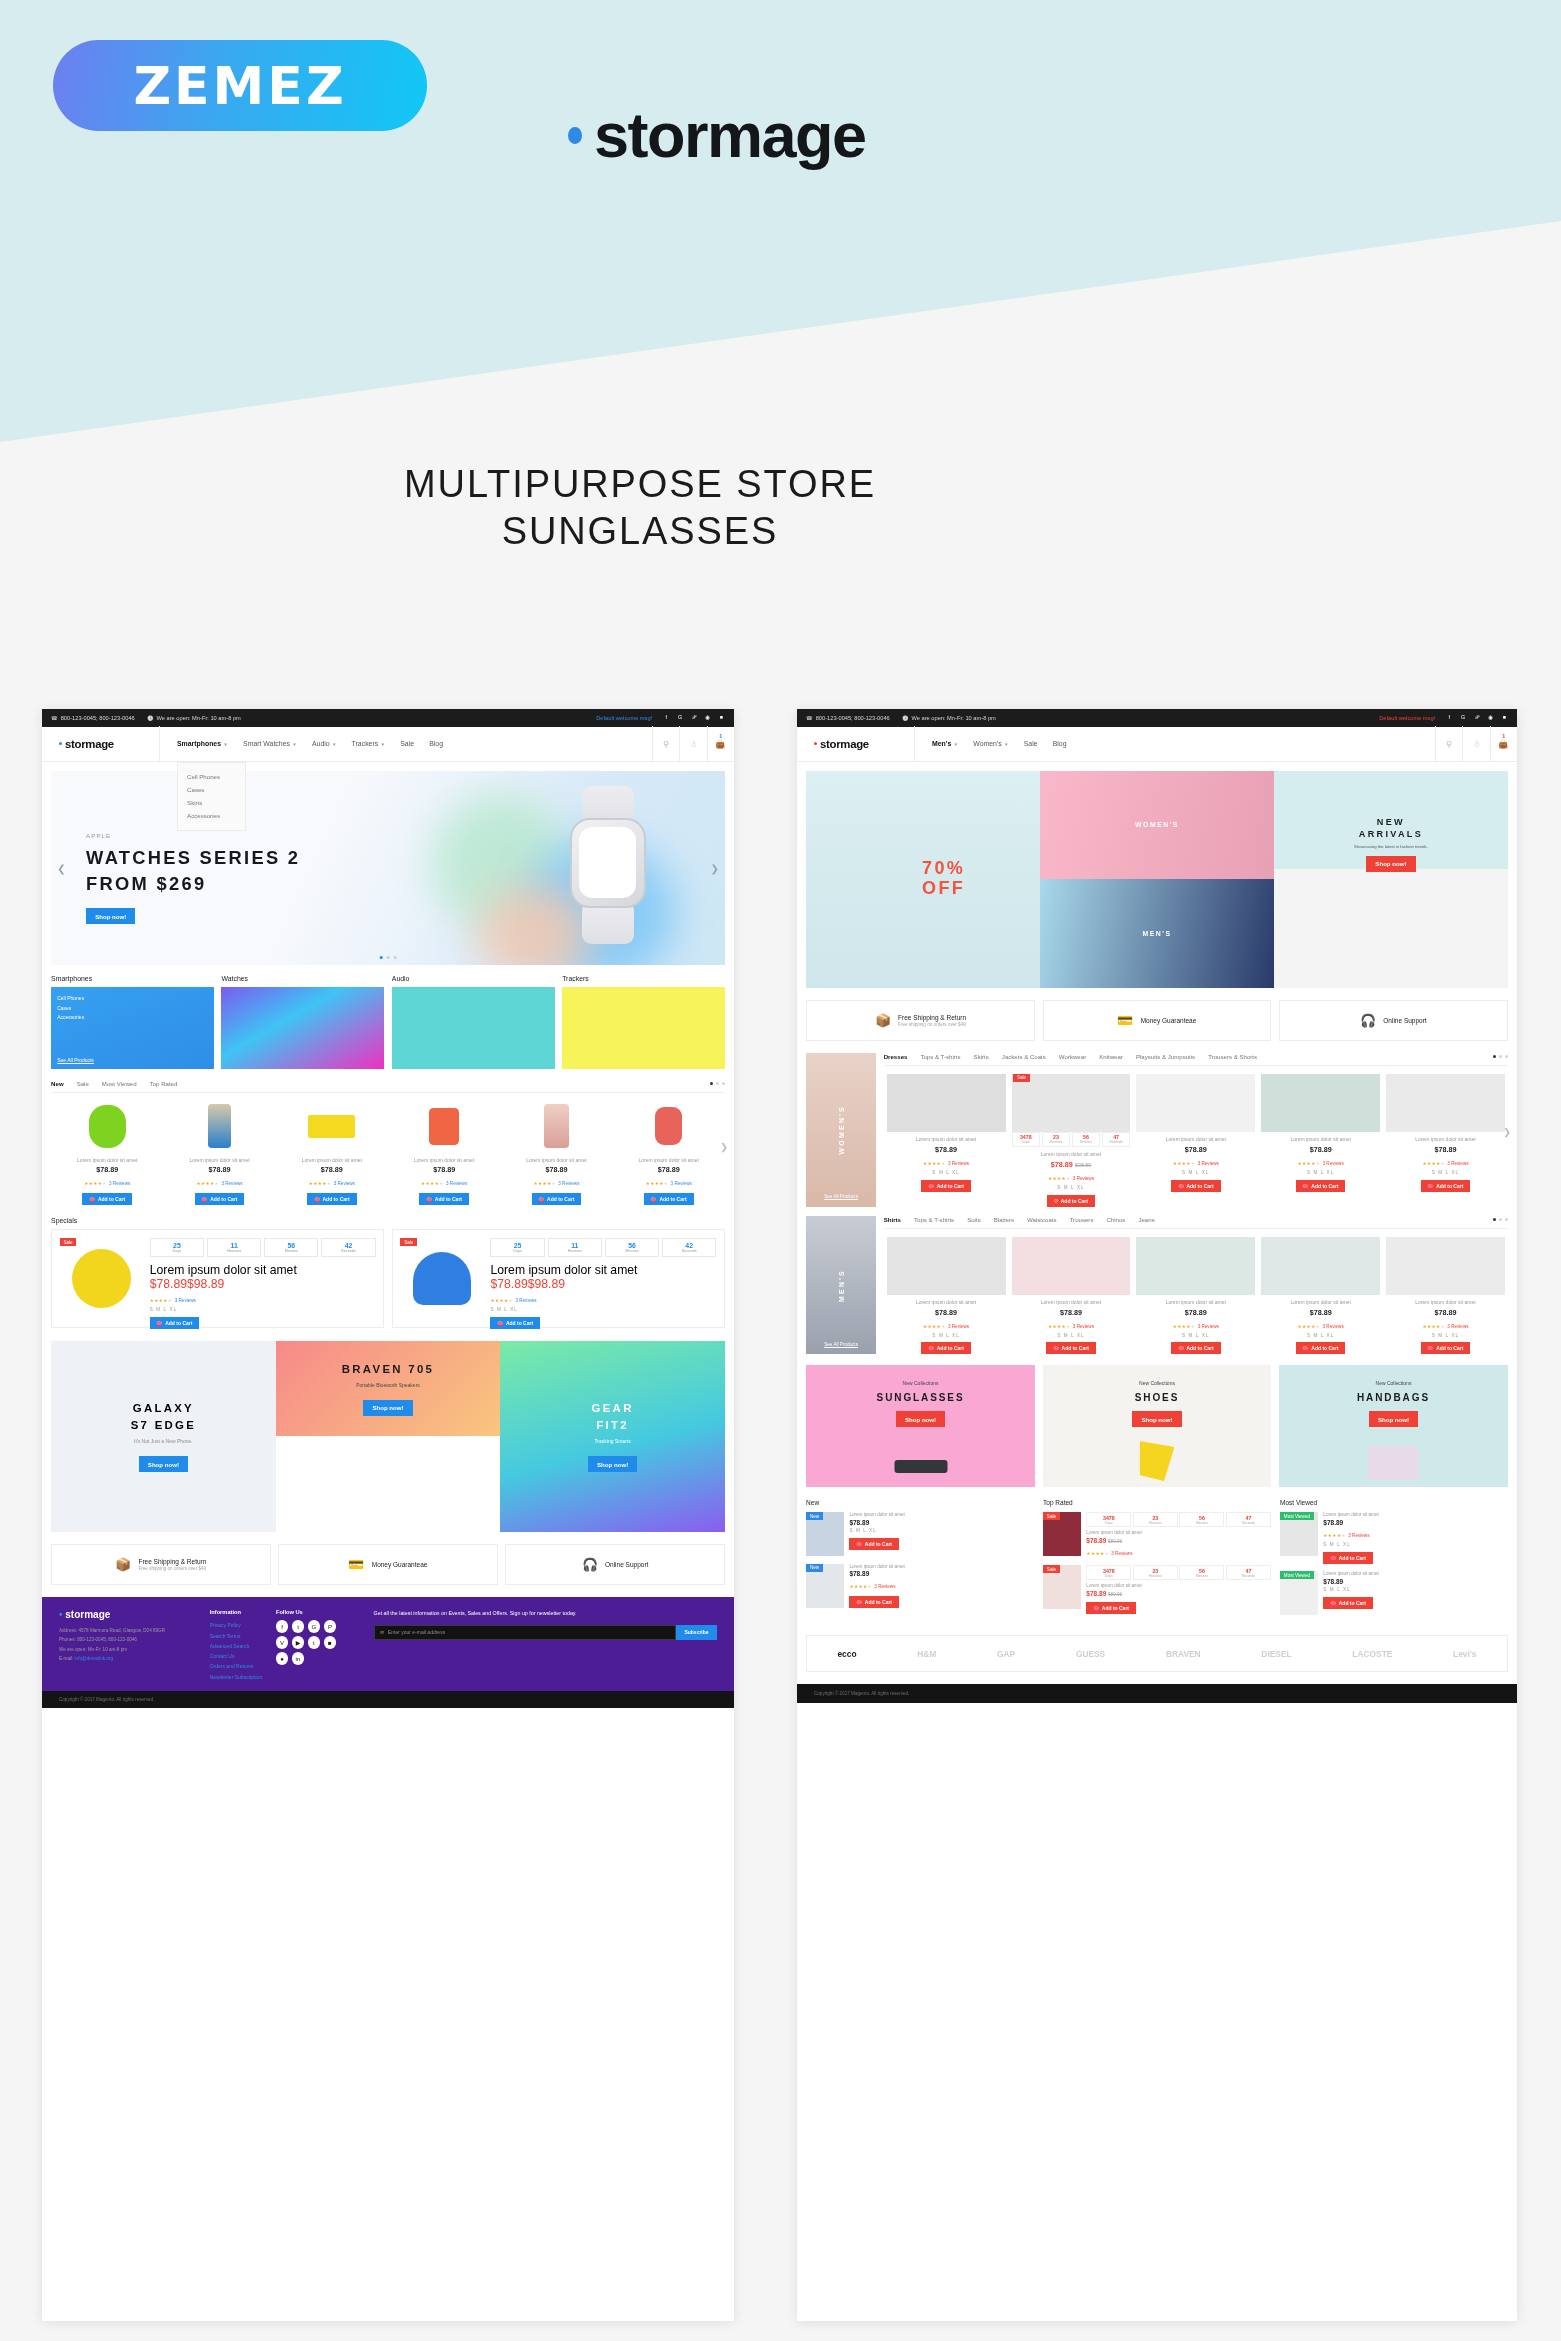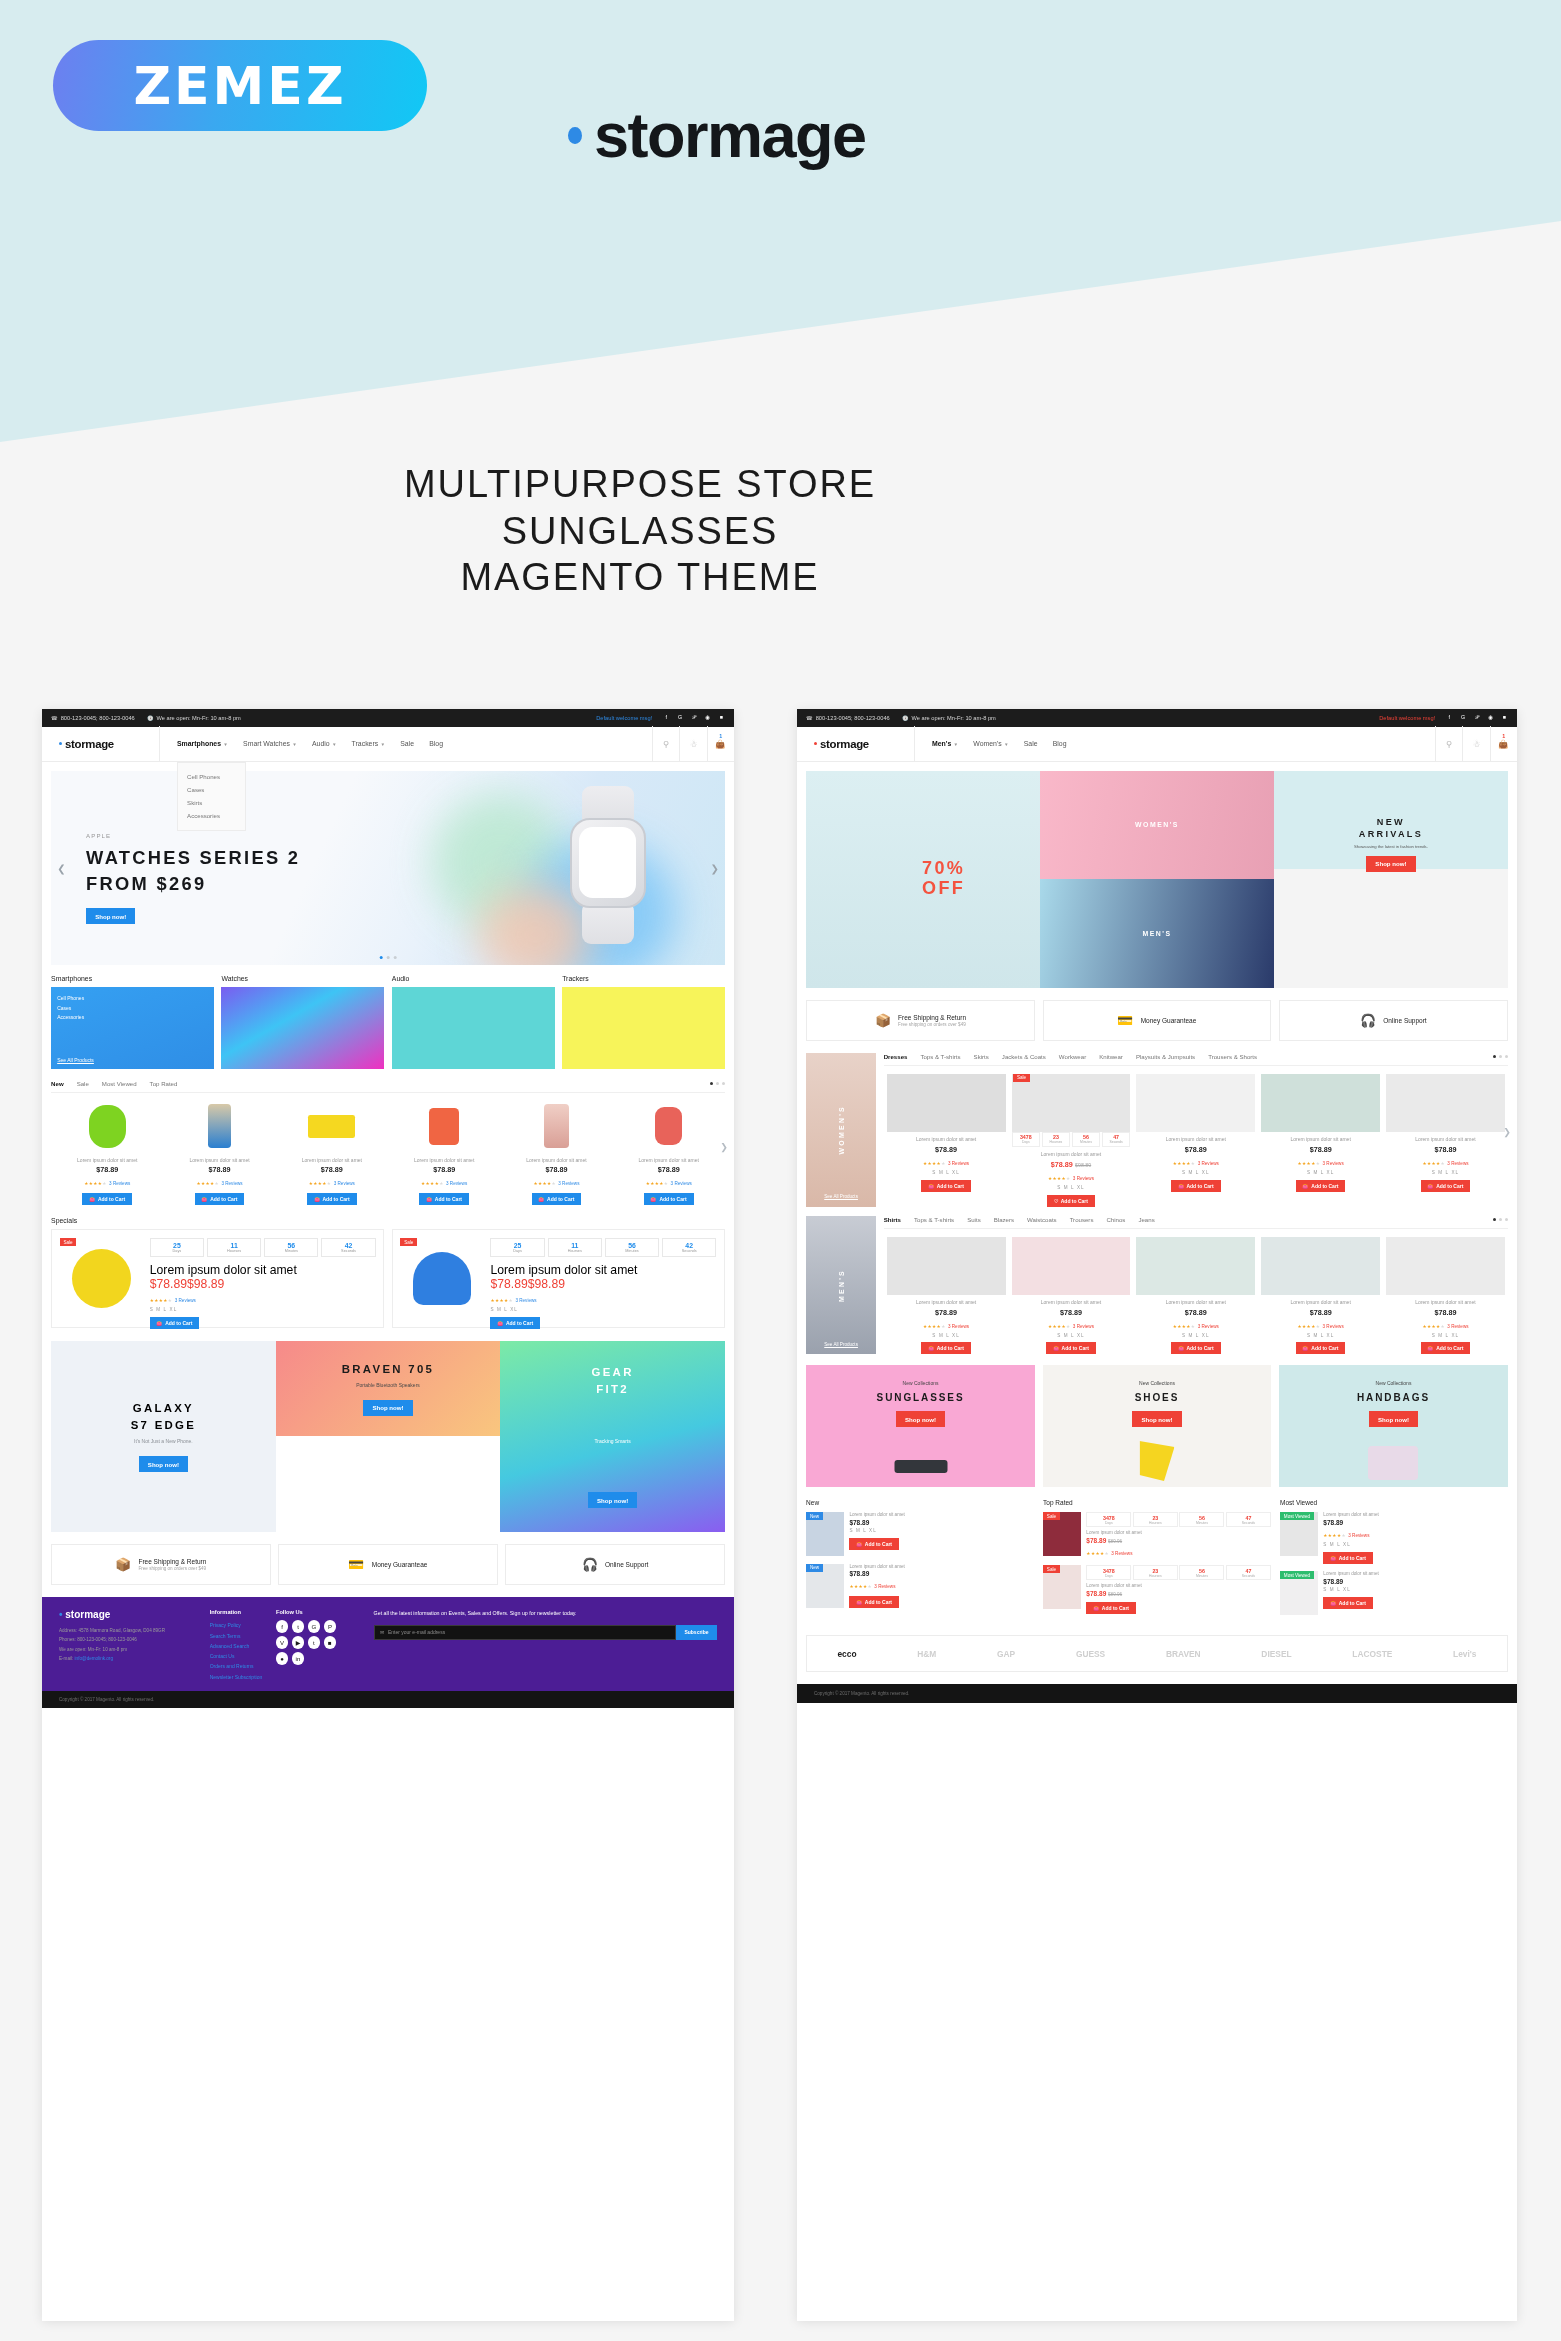--- a/index.html
+++ b/index.html
@@ -334,21 +334,20 @@
   </div>
   <div class="stormage-big">
     <span class="dot"></span>
     <span>stormage</span>
   </div>
 </div>
 
 <div class="tagline">
   <div>MULTIPURPOSE STORE</div>
   <div>SUNGLASSES</div>
-  <div>MAGENTO THEME</div>
 </div>
 
 <div class="browser left">
 
   <div class="site-topbar">
     <div class="tb-item">
       <span class="tb-icon">☎</span>
       <span>800-123-0045; 800-123-0046</span>
     </div>
     <div class="tb-item">
@@ -619,21 +618,21 @@
       <div class="sub" style="color:#8a8f95;">It's Not Just a New Phone.</div>
       <div class="btn-blue">Shop now!</div>
     </div>
     <div class="promo-mid">
       <div class="promo" style="background:linear-gradient(135deg,#f68a8a,#f9c67e);">
         <h3 style="color:#1b1b1b;">BRAVEN 705</h3>
         <div class="sub" style="color:#4a4a4a;">Portable Bluetooth Speakers</div>
         <div class="btn-blue">Shop now!</div>
       </div>
     </div>
-    <div class="promo" style="background:linear-gradient(165deg,#7ceaa6,#45c9e0 55%,#8a5df0);color:#fff;gap:36px;">
+    <div class="promo" style="background:linear-gradient(165deg,#7ceaa6,#45c9e0 55%,#8a5df0);color:#fff;">
       <h3>
         <div>GEAR</div>
         <div>FIT2</div>
       </h3>
       <div class="sub">Tracking Smarts</div>
       <div class="btn-blue">Shop now!</div>
     </div>
   </div>
 
   <div class="services">

